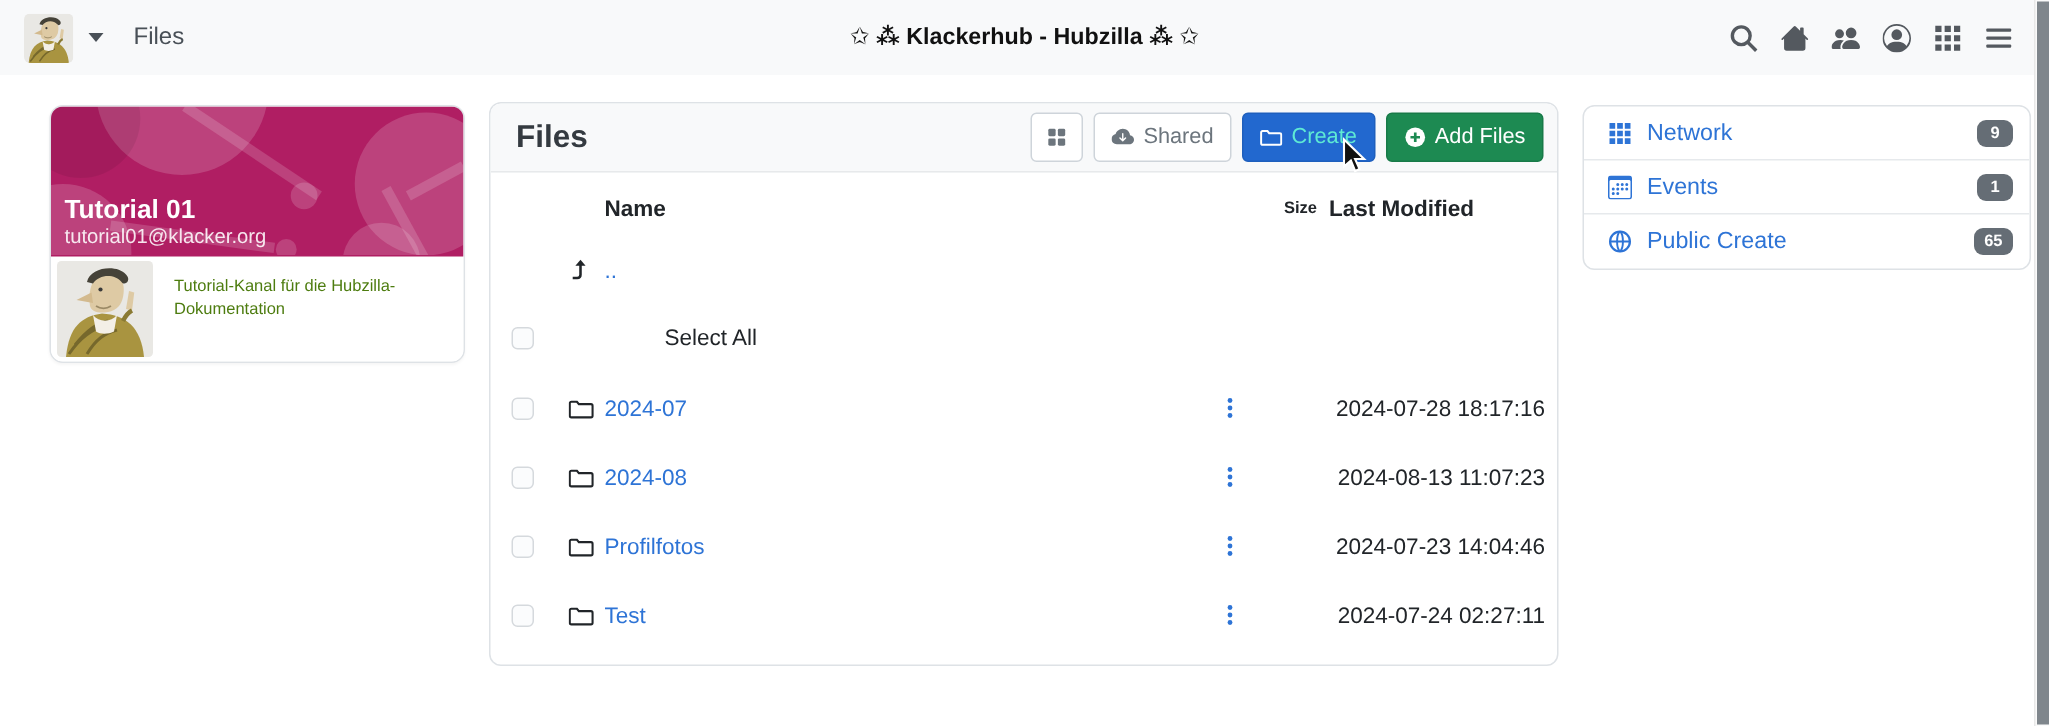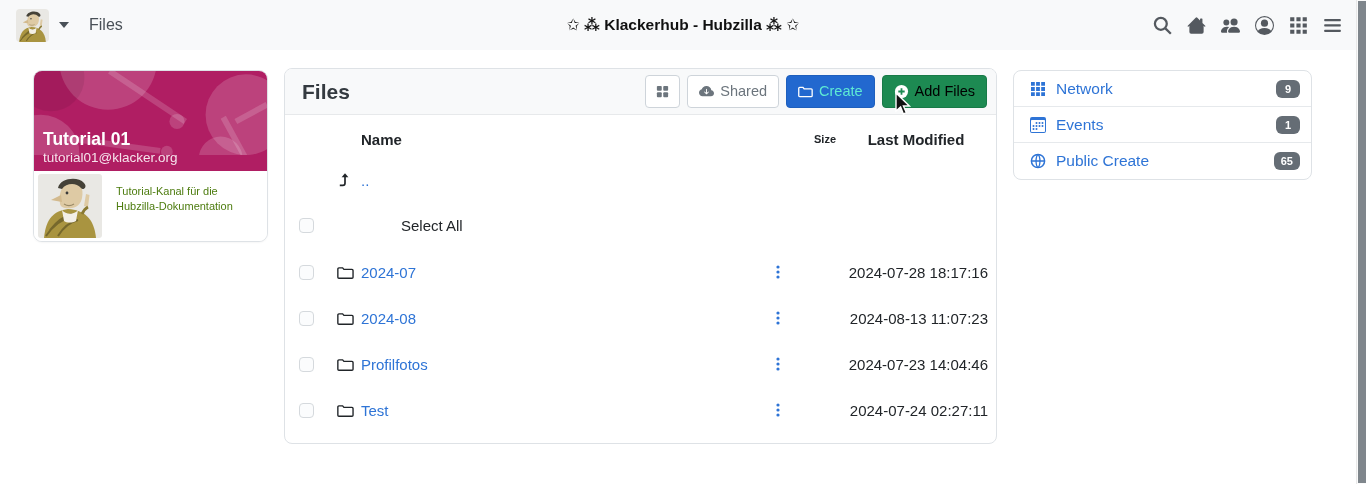--- a/index.html
+++ b/index.html
@@ -21,21 +21,21 @@
   .caret{width:0;height:0;border-left:5px solid transparent;border-right:5px solid transparent;
     border-top:6px solid #495057;margin:0 4px}
   .nav-app{font-size:16px;color:#495057;margin-left:10px}
   .nav-title{position:absolute;left:50%;top:50%;transform:translate(-50%,-50%);
     font-weight:bold;font-size:15.5px;color:#111;white-space:nowrap}
   .nav-right{margin-left:auto;display:flex;align-items:center;gap:15px;color:var(--icon_gray)}
   .nav-right .nicon{width:19px;height:19px;cursor:pointer;color:var(--icon_gray)}
 
   
   .content{display:flex;gap:16px;padding:18px 24px 0 33px;align-items:flex-start}
-  .left-col{width:235px;flex:none;margin-top:2px}
+  .left-col{width:277px;flex:none;margin-top:2px}
   .main-col{width:713px;flex:none}
   .right-col{width:299px;flex:none;margin-top:2px}
 
   
   .pcard{border:1px solid var(--card_border);border-radius:9px;overflow:hidden;background:#fff;
     box-shadow:0 1px 2px rgba(0,0,0,.04)}
   .pbanner{height:100px;background:var(--banner_magenta);position:relative}
   .pbanner svg{position:absolute;inset:0}
   .pbanner-text{position:absolute;left:9px;bottom:6px;z-index:2}
   .pname{color:#fff;font-weight:bold;font-size:17.5px;line-height:1.2}
@@ -48,33 +48,33 @@
   .panel{border:1px solid var(--card_border);border-radius:8px;background:#fff;overflow:hidden}
   .panel-head{height:46px;background:var(--navbar_bg);border-bottom:1px solid #e7e9eb;
     display:flex;align-items:center;padding:0 9px 0 17px}
   .panel-title{font-size:21px;font-weight:600;color:#343a40}
   .head-btns{margin-left:auto;display:flex;align-items:center;gap:7px}
   .btn{display:inline-flex;align-items:center;gap:6px;font-size:14.5px;line-height:1;
     border-radius:4px;padding:8px 11px;cursor:pointer;border:1px solid transparent;white-space:nowrap}
   .btn-outline{background:#fff;border-color:#ced4da;color:var(--muted_gray)}
   .btn-view{padding:8px 9px}
   .btn-create{background:var(--create_blue);border-color:#1e5fbd;color:#5eead4}
-  .btn-add{background:var(--add_green);border-color:#187a48;color:#000000}
+  .btn-add{background:var(--add_green);border-color:#187a48;color:#ffffff}
   .btn .bicon{width:15px;height:15px}
 
   .ftable{padding:4px 0 10px 0}
   .frow{display:flex;align-items:center;padding:0 8px 0 14px}
   .c-check{width:38px;flex:none;display:flex;align-items:center}
   .c-icon{width:24px;flex:none;display:flex;align-items:center}
   .c-name{flex:1;min-width:0;font-size:15px}
   .c-menu{width:36px;flex:none;display:flex;justify-content:center}
   .c-size{width:40px;flex:none;text-align:right;font-size:11px}
   .c-date{width:152px;flex:none;text-align:right;padding-left:8px;font-size:15px}
   .hrow{height:40px;font-weight:bold}
-  .hrow .c-date{text-align:center}
+  .hrow .c-date{text-align:left}
   .prow{height:42px}
   .srow{height:48px;font-weight:normal}
   .srow .sel-label{padding-left:40px}
   .drow{height:46px}
   .flink{color:var(--link_blue);text-decoration:none;cursor:pointer}
   .checkbox{width:15px;height:15px;border:1px solid #d5d9dd;border-radius:4px;background:#fbfcfd;cursor:pointer}
   .folder-ic{width:17px;height:17px;color:#212529}
   .kebab{color:var(--link_blue);cursor:pointer}
   .levelup{width:16px;height:16px;color:#212529}
 

